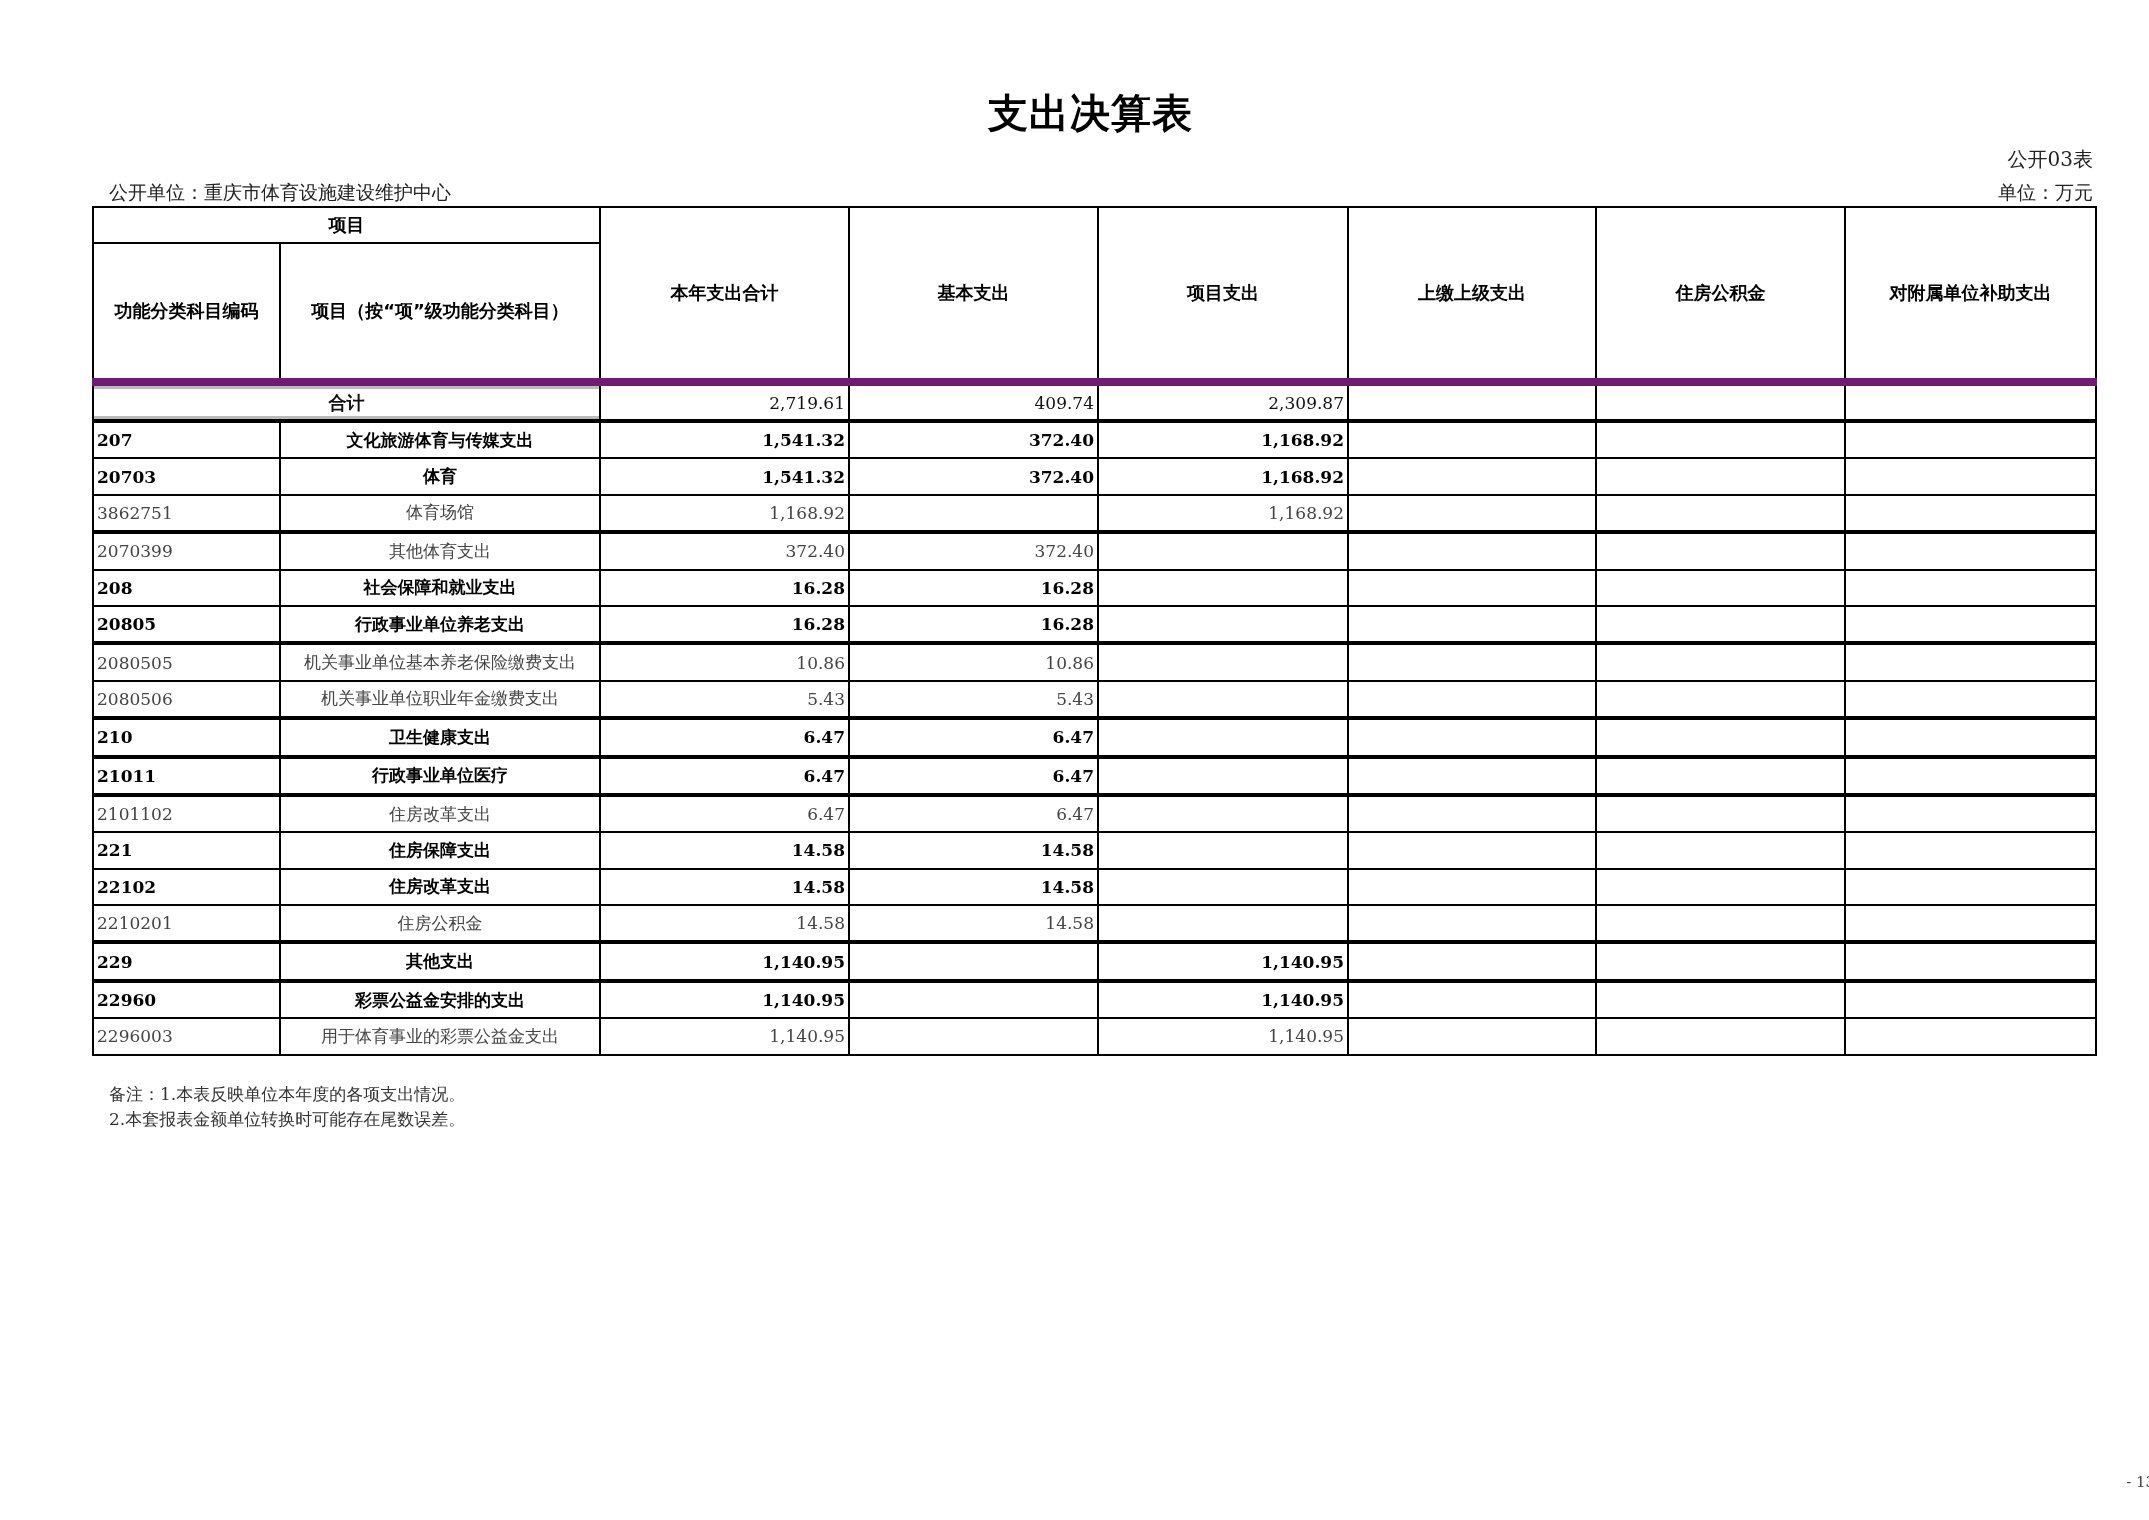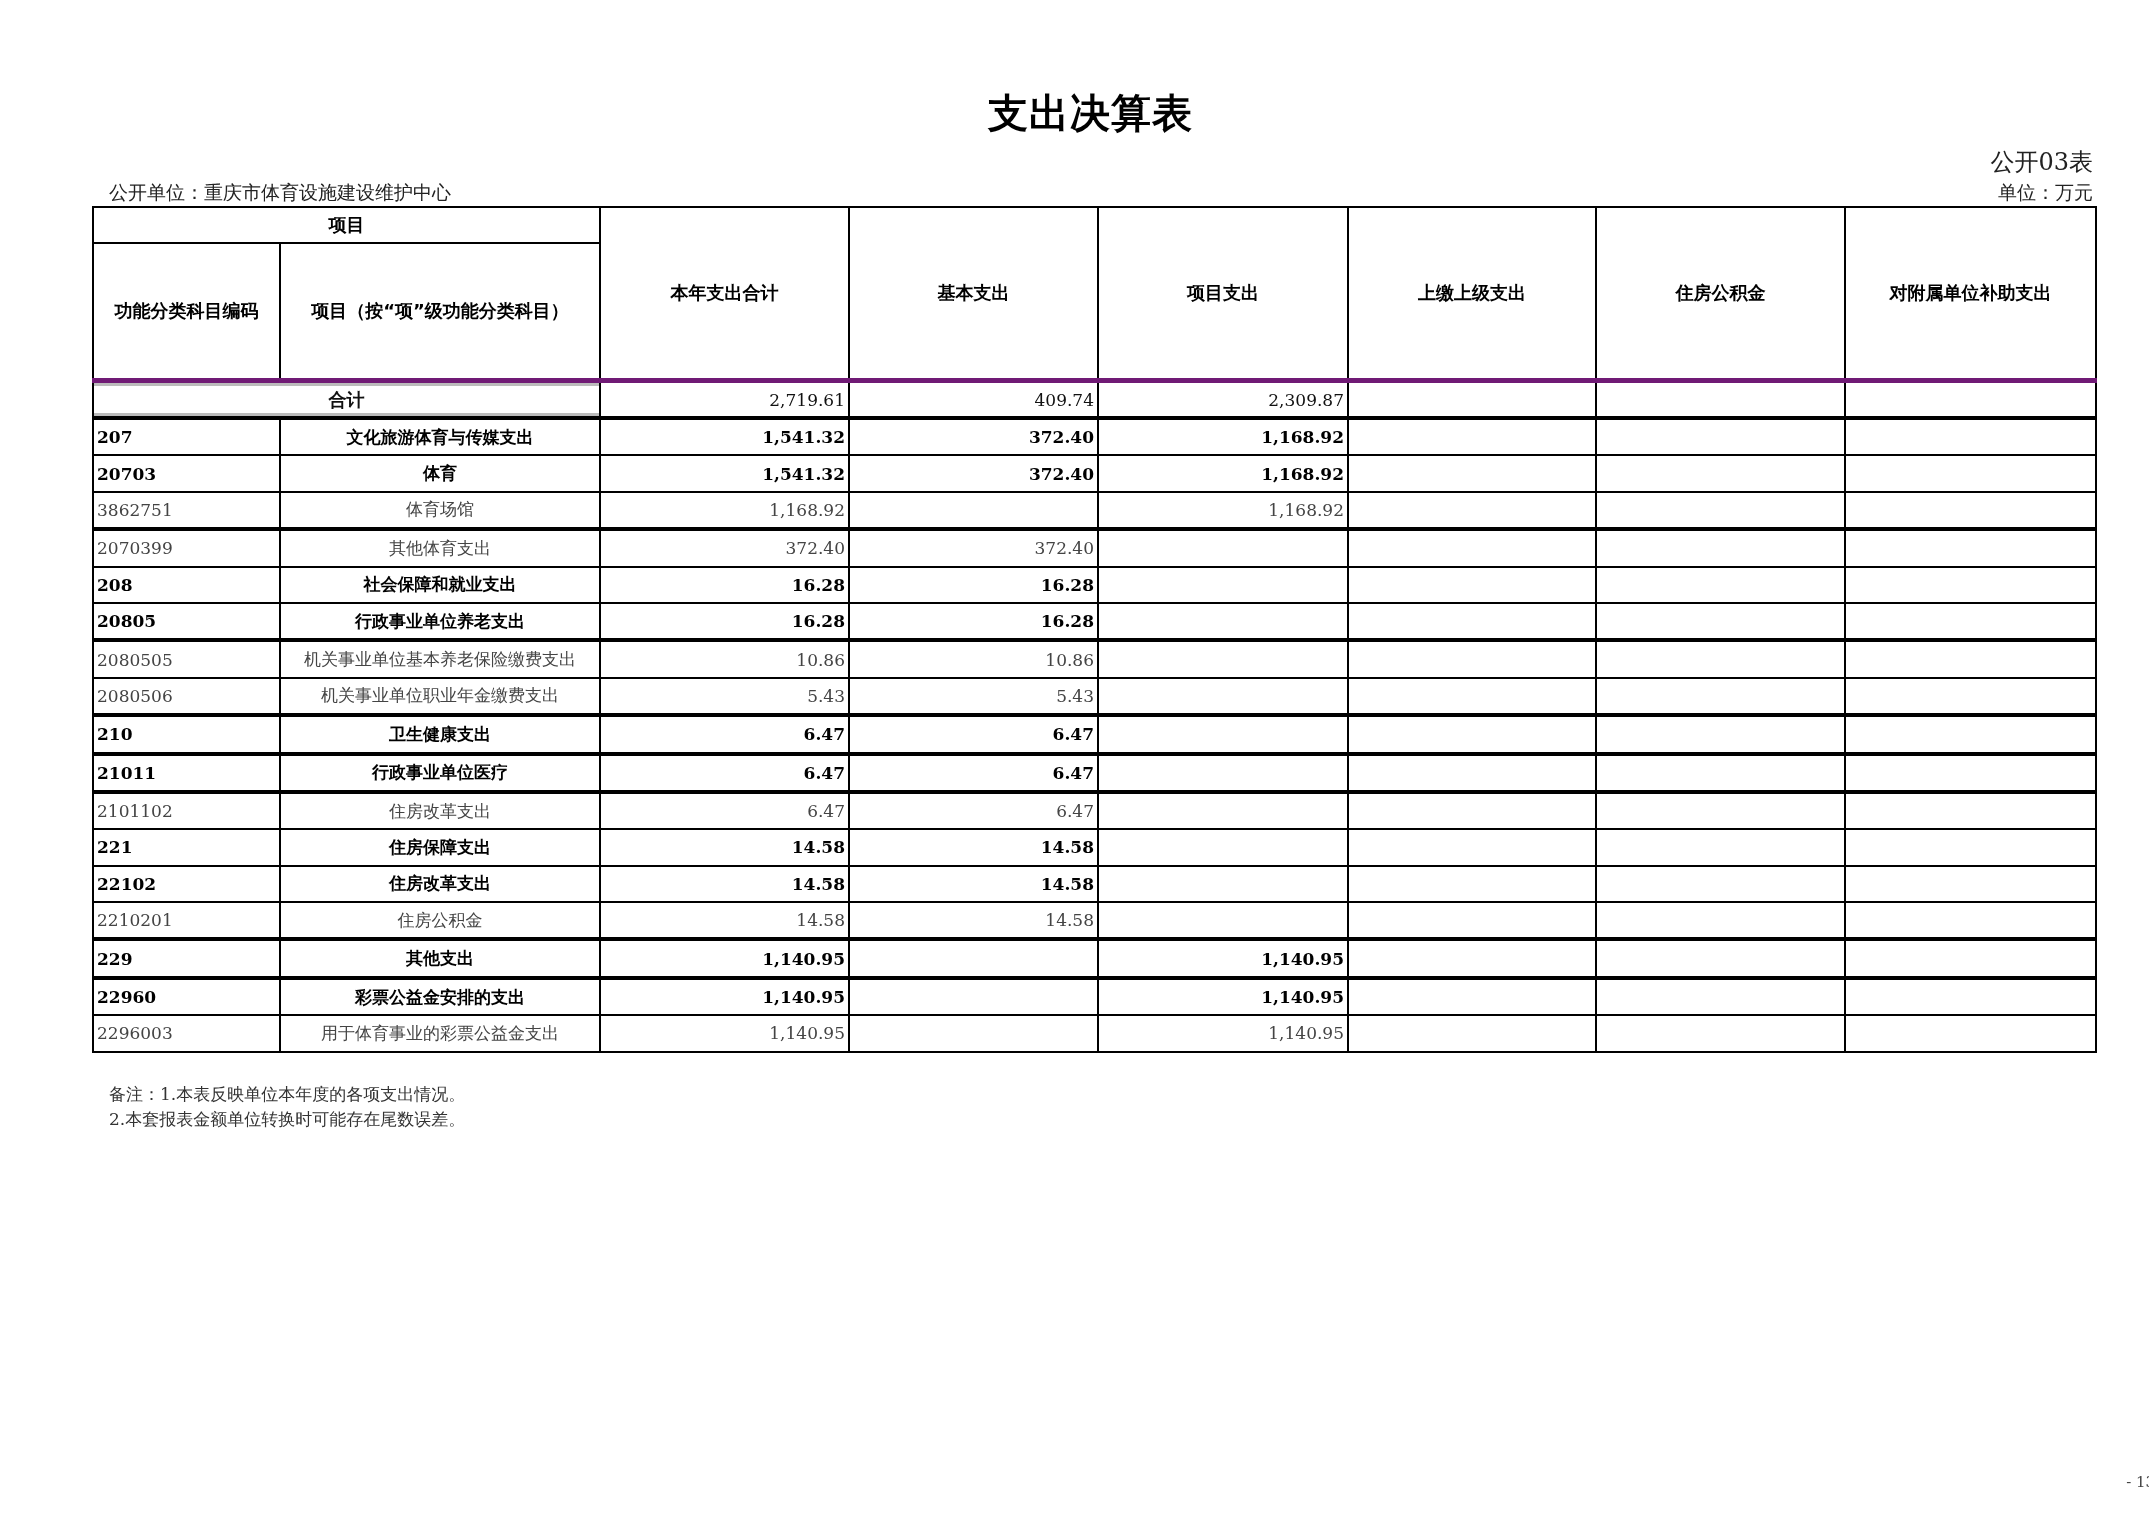--- a/index.html
+++ b/index.html
@@ -1,32 +1,32 @@
 <!DOCTYPE html>
 <html><head>
 <meta charset="utf-8">
 <style>
   html, body { margin: 0; padding: 0; background: #ffffff; }
   body { width: 2149px; height: 1520px; position: relative; overflow: hidden;
          font-family: "DejaVu Serif", "Liberation Serif", serif; color: #111; }
   .abs { position: absolute; padding-left: 16px; }
   .title { left: 0; width: 2149px; top: 86px; text-align: center; font-size: 40px;
            font-family: "DejaVu Sans", "Liberation Sans", sans-serif; font-weight: bold; letter-spacing: 1px; color: #000; }
-  .form-no { right: 56px; top: 146px; font-size: 24px; color: #222; }
+  .form-no { right: 56px; top: 146px; font-size: 20px; color: #222; }
   .unit-left { left: 93px; top: 180px; font-size: 19px; color: #222; }
   .unit-right { right: 56px; top: 180px; font-size: 19px; color: #222; }
   table.grid { position: absolute; left: 92px; top: 206px; width: 2003px; border-collapse: collapse;
                table-layout: fixed; }
   table.grid td, table.grid th { border: 2px solid #000; padding: 0 3px; font-size: 17px; overflow: hidden;
                white-space: nowrap; }
   table.grid th { font-weight: bold; font-family: "DejaVu Sans", "Liberation Sans", sans-serif; font-size: 18px;
                   text-align: center; color: #000; }
   tr.h1 th { height: 34px; }
   tr.h2 th { height: 134px; }
-  tr.total td { height: 33px; border-top: 5px solid #701a75; border-bottom: 4px solid #000; }
+  tr.total td { height: 33px; border-top: 8px solid #701a75; border-bottom: 4px solid #000; }
   tr.total td.total-label { text-align: center; font-family: "DejaVu Sans", "Liberation Sans", sans-serif; font-weight: bold;
            font-size: 18px; box-shadow: inset 0 3px 0 #bbb, inset 0 -3px 0 #bbb; }
   tr.row td { height: 34.4px; }
   tr.row.bold td { font-weight: bold; color: #000; }
   tr.row.detail td { color: #444; }
   tr.row.thick td { border-bottom: 4px solid #000; }
   td.num { text-align: right; padding-right: 2px; }
   td.code { text-align: left; padding-left: 1px; margin-left: 12px; }
   td.name { text-align: center; padding-left: 1px; }
   .notes { left: 93px; font-size: 17px; color: #333; }

